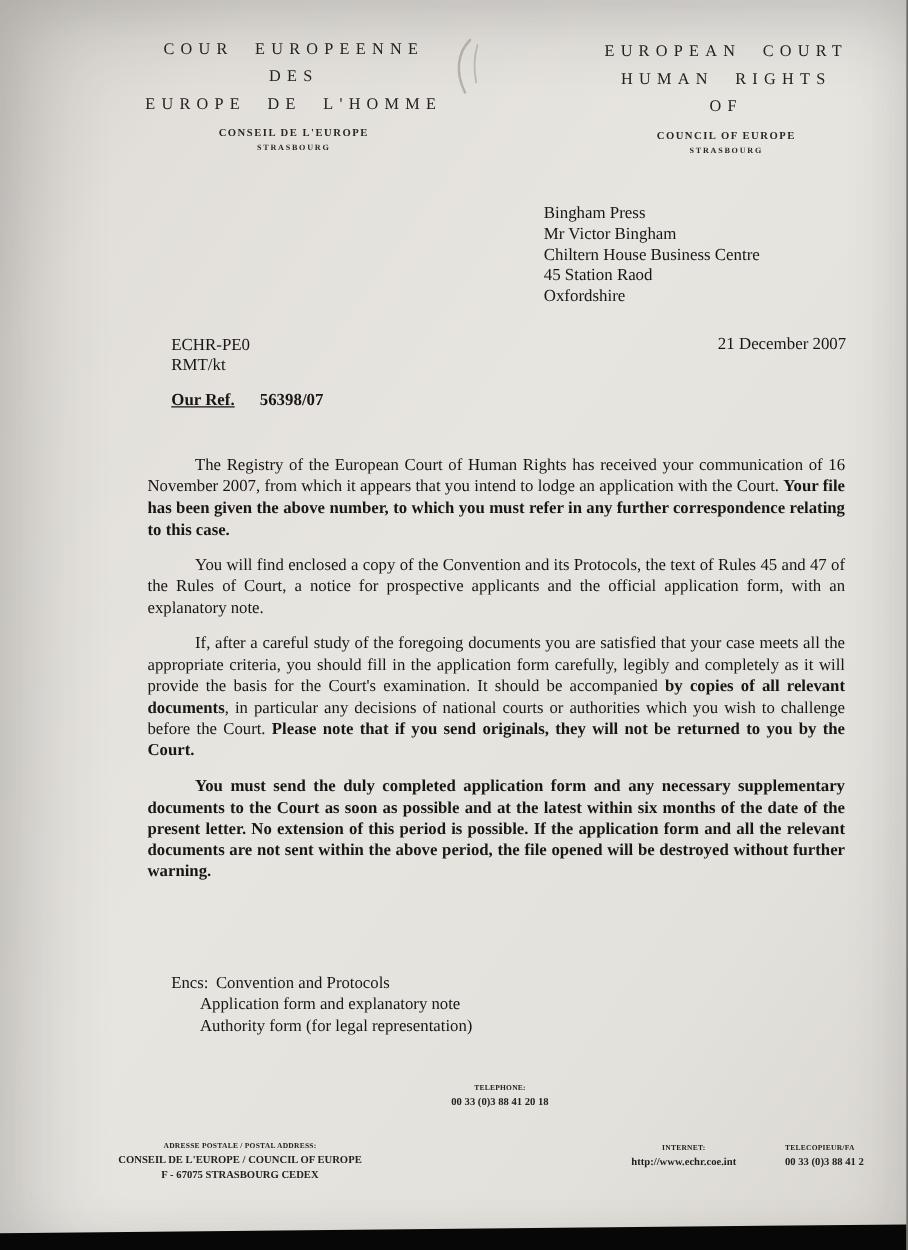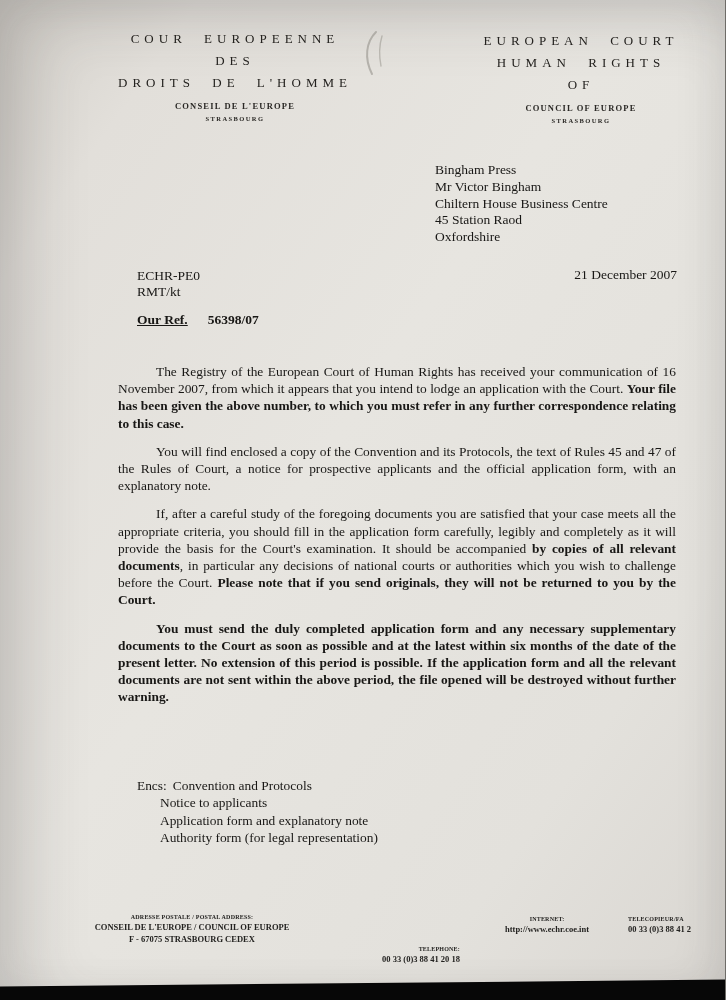--- a/index.html
+++ b/index.html
@@ -33,35 +33,35 @@
   .b { font-weight:bold; }
   
   .encs { position:absolute; top:777px; left:137px; font-size:13.4px; line-height:17.4px; }
   .encs .row2 { padding-left:23px; }
   .encs .lbl { margin-right:6px; }
   
   .foot { position:absolute; font-family:Liberation Serif, serif; text-align:center; color:#232220;margin-top:26px; }
   .foot .tiny { font-size:6px; font-weight:bold; letter-spacing:0.2px; }
   .foot .big { font-size:8.5px; font-weight:bold; margin-top:2px; white-space:nowrap; }
   .f-addr { top:888px; left:52px; width:280px; }
-  .f-tel  { top:920px; left:340px; width:120px;text-align:right; }
+  .f-tel  { top:842px; left:340px; width:120px; }
   .f-net  { top:890px; left:482px; width:130px; }
   .f-fax  { top:890px; left:628px; width:120px; text-align:left; }
   
   .scan-bottom { position:absolute; bottom:-7px; left:-10px; width:760px; height:24px; background:#070707; transform:rotate(-0.55deg); }
 </style>
 </head>
 <body>
 
 <div class="page">
 
   <div class="lh lh-left">
     <div class="lh-main">COUR EUROPEENNE</div>
     <div class="lh-main">DES</div>
-    <div class="lh-main">DROITS DE L'HOMME</div>
+    <div class="lh-main">EUROPE DE L'HOMME</div>
     <div class="lh-sub">CONSEIL DE L'EUROPE</div>
     <div class="lh-city">STRASBOURG</div>
   </div>
 
   <svg class="pencil" width="42" height="56" viewBox="0 0 42 56">
     <path d="M24 4 C14 14, 12 30, 20 46" fill="none" stroke="#8f8c85" stroke-width="2" stroke-linecap="round"></path>
     <path d="M30 8 C27 18, 27 28, 29 38" fill="none" stroke="#9a978f" stroke-width="1.4" stroke-linecap="round"></path>
   </svg>
 
   <div class="lh lh-right">
@@ -95,21 +95,20 @@
     <p><span>The Registry of the European Court of Human Rights has received your communication of 16 November 2007, from which it appears that you intend to lodge an application with the Court. </span><span class="b">Your file has been given the above number, to which you must refer in any further correspondence relating to this case.</span></p>
     <p><span>You will find enclosed a copy of the Convention and its Protocols, the text of Rules 45 and 47 of the Rules of Court, a notice for prospective applicants and the official application form, with an explanatory note.</span></p>
     <p><span>If, after a careful study of the foregoing documents you are satisfied that your case meets all the appropriate criteria, you should fill in the application form carefully, legibly and completely as it will provide the basis for the Court's examination. It should be accompanied </span><span class="b">by copies of all relevant documents</span><span>, in particular any decisions of national courts or authorities which you wish to challenge before the Court. </span><span class="b">Please note that if you send originals, they will not be returned to you by the Court.</span></p>
     <p class="b"><span>You must send the duly completed application form and any necessary supplementary documents to the Court as soon as possible and at the latest within six months of the date of the present letter. No extension of this period is possible. If the application form and all the relevant documents are not sent within the above period, the file opened will be destroyed without further warning.</span></p>
   </div>
 
   <div class="encs">
     <div>
       <span class="lbl">Encs:</span><span>Convention and Protocols</span>
     </div>
-    <div class="row2">Notice to applicants</div>
     <div class="row2">Application form and explanatory note</div>
     <div class="row2">Authority form (for legal representation)</div>
   </div>
 
   <div class="foot f-addr">
     <div class="tiny">ADRESSE POSTALE / POSTAL ADDRESS:</div>
     <div class="big">CONSEIL DE L'EUROPE / COUNCIL OF EUROPE</div>
     <div class="big">F - 67075 STRASBOURG CEDEX</div>
   </div>
 

